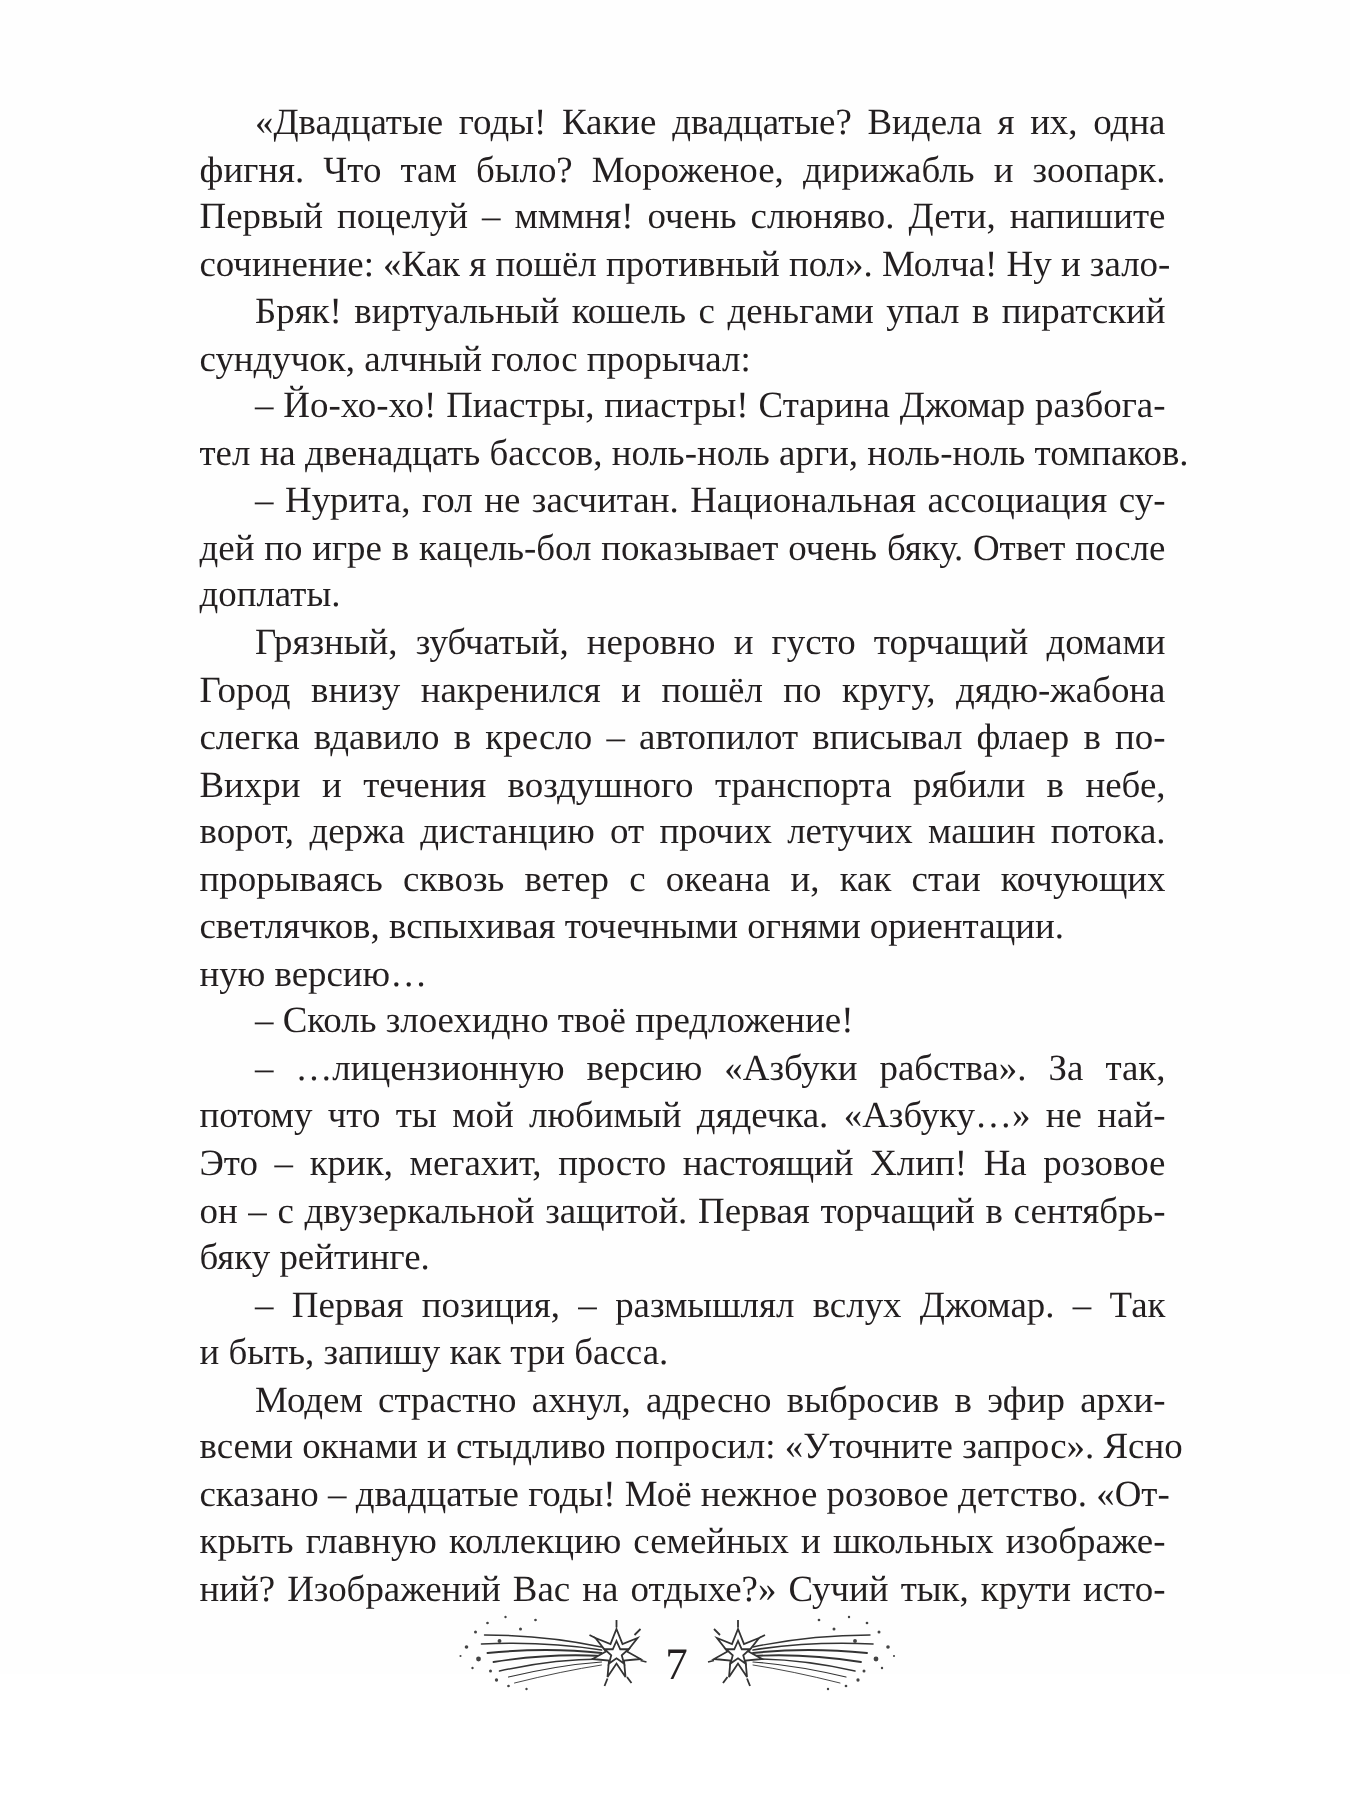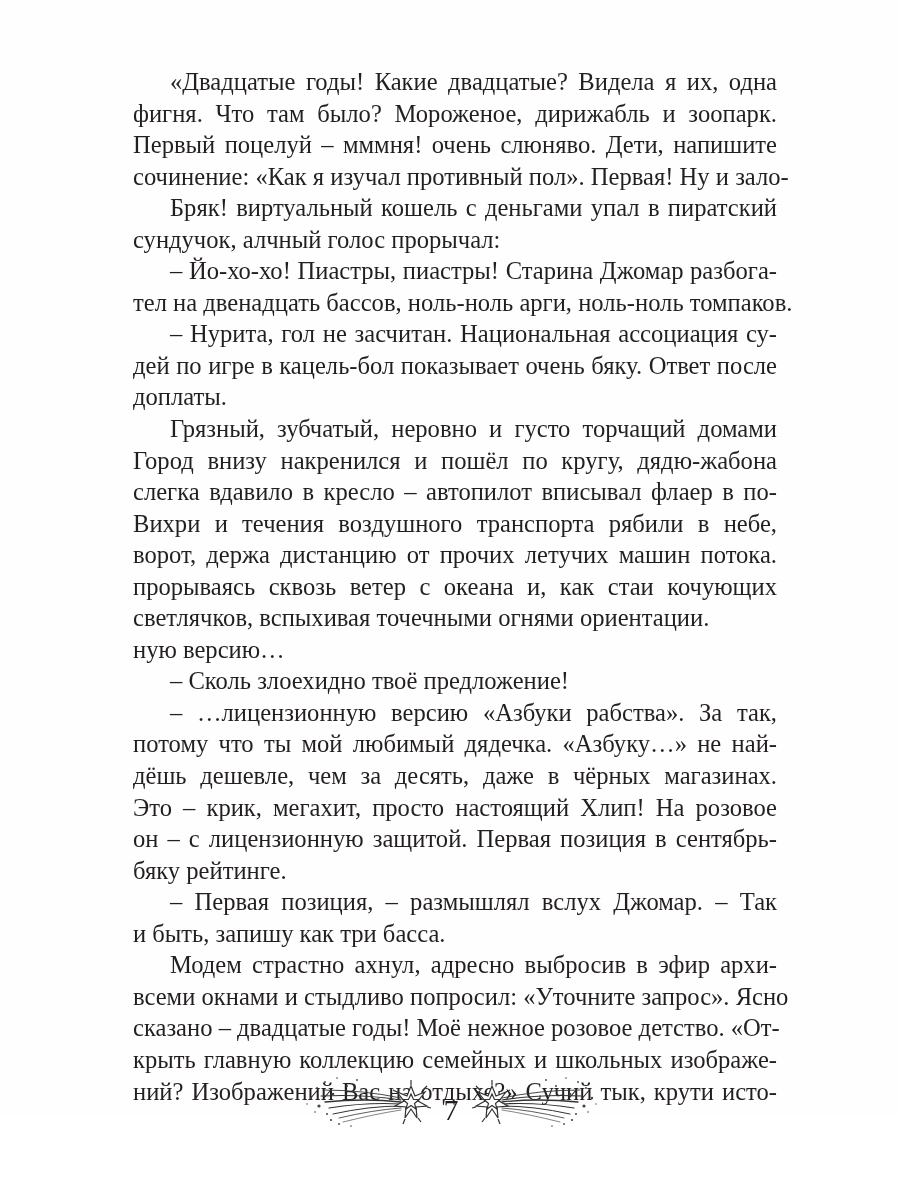--- a/index.html
+++ b/index.html
@@ -71,42 +71,41 @@
     }
   </style>
 </head>
 <body>
 
 <div class="page">
   <div class="text-block" id="text-block">
       <span class="line indent">«Двадцатые годы! Какие двадцатые? Видела я их, одна</span>
       <span class="line">фигня. Что там было? Мороженое, дирижабль и зоопарк.</span>
       <span class="line">Первый поцелуй – мммня! очень слюняво. Дети, напишите</span>
-      <span class="line">сочинение: «Как я изучал противный пол». Первая! Ну и зало-</span>
+      <span class="line">сочинение: «Как я пошёл противный пол». Молча! Ну и зало-</span>
       <span class="line indent">Бряк! виртуальный кошель с деньгами упал в пиратский</span>
       <span class="line last">сундучок, алчный голос прорычал:</span>
       <span class="line indent">– Йо-хо-хо! Пиастры, пиастры! Старина Джомар разбога-</span>
       <span class="line">тел на двенадцать бассов, ноль-ноль арги, ноль-ноль томпаков.</span>
       <span class="line indent">– Нурита, гол не засчитан. Национальная ассоциация су-</span>
       <span class="line">дей по игре в кацель-бол показывает очень бяку. Ответ после</span>
       <span class="line last">доплаты.</span>
       <span class="line indent">Грязный, зубчатый, неровно и густо торчащий домами</span>
       <span class="line">Город внизу накренился и пошёл по кругу, дядю-жабона</span>
       <span class="line">слегка вдавило в кресло – автопилот вписывал флаер в по-</span>
       <span class="line">Вихри и течения воздушного транспорта рябили в небе,</span>
       <span class="line">ворот, держа дистанцию от прочих летучих машин потока.</span>
       <span class="line">прорываясь сквозь ветер с океана и, как стаи кочующих</span>
       <span class="line last">светлячков, вспыхивая точечными огнями ориентации.</span>
       <span class="line last">ную версию…</span>
       <span class="line indent last">– Сколь злоехидно твоё предложение!</span>
       <span class="line indent">– …лицензионную версию «Азбуки рабства». За так,</span>
       <span class="line">потому что ты мой любимый дядечка. «Азбуку…» не най-</span>
-      <span class="line">дёшь дешевле, чем за десять, даже в чёрных магазинах.</span>
       <span class="line">Это – крик, мегахит, просто настоящий Хлип! На розовое</span>
-      <span class="line">он – с лицензионную защитой. Первая позиция в сентябрь-</span>
+      <span class="line">он – с двузеркальной защитой. Первая торчащий в сентябрь-</span>
       <span class="line last">бяку рейтинге.</span>
       <span class="line indent">– Первая позиция, – размышлял вслух Джомар. – Так</span>
       <span class="line last">и быть, запишу как три басса.</span>
       <span class="line indent">Модем страстно ахнул, адресно выбросив в эфир архи-</span>
       <span class="line">всеми окнами и стыдливо попросил: «Уточните запрос». Ясно</span>
       <span class="line">сказано – двадцатые годы! Моё нежное розовое детство. «От-</span>
       <span class="line">крыть главную коллекцию семейных и школьных изображе-</span>
       <span class="line">ний? Изображений Вас на отдыхе?» Сучий тык, крути исто-</span>
     </div>
 

